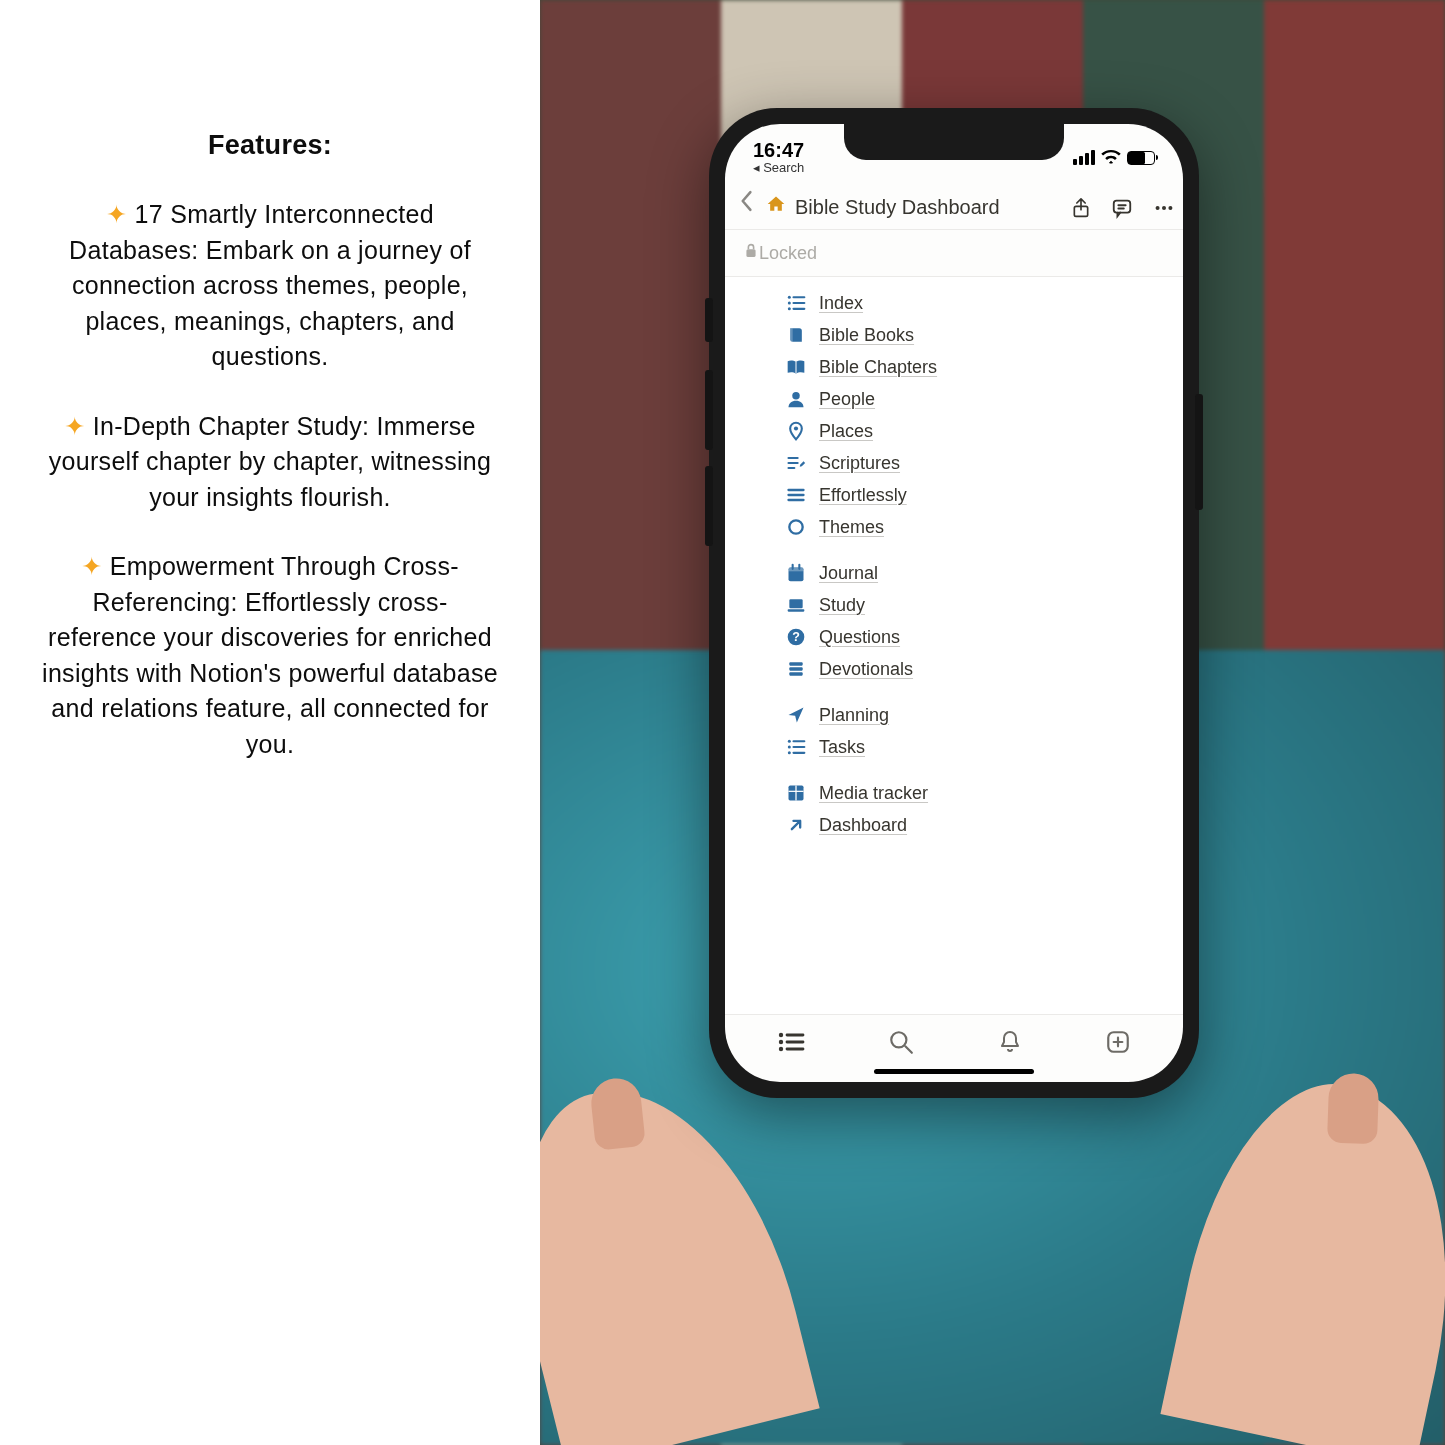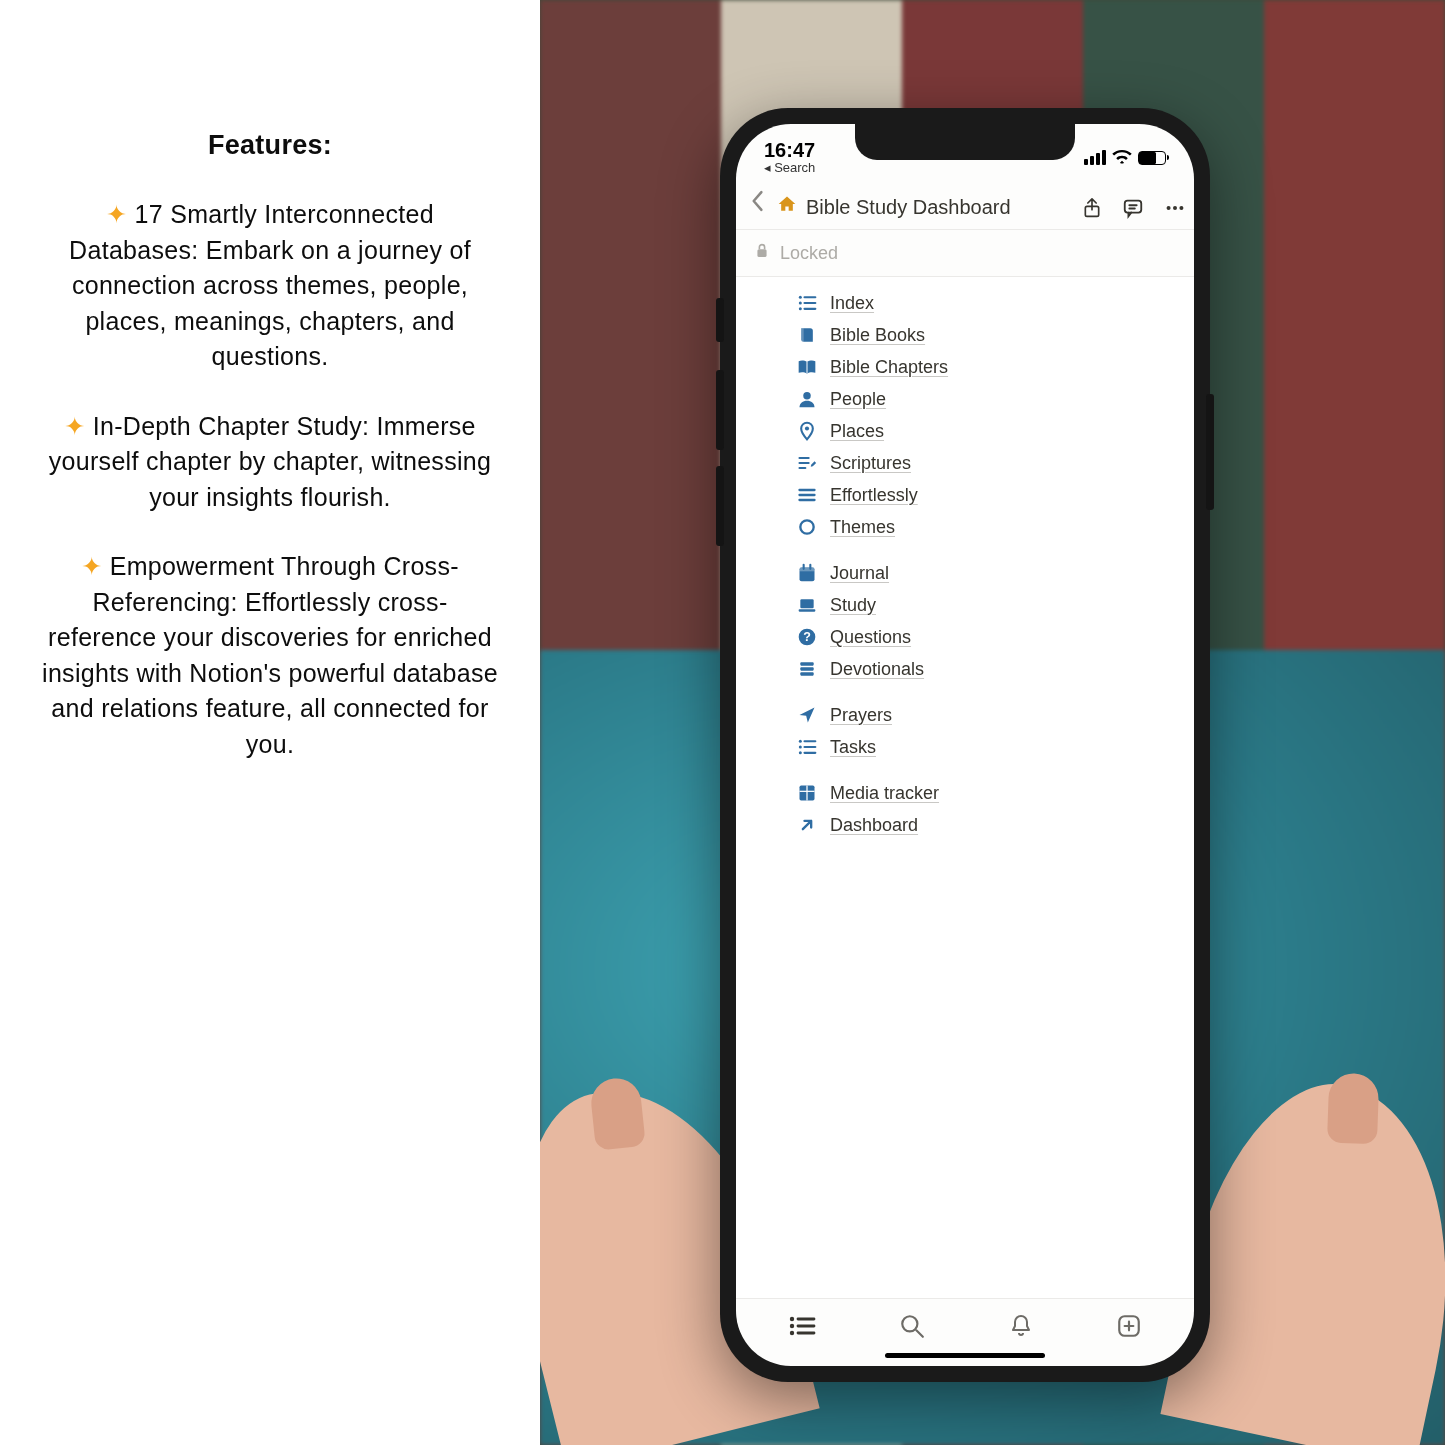--- a/index.html
+++ b/index.html
@@ -97,23 +97,23 @@
       height: 70px;
       background: #d9a086;
       border-radius: 25px 25px 14px 14px;
     }
     .hand-left .nail { top: -10px; left: 110px; transform: rotate(8deg); }
     .hand-right .nail { top: -14px; right: 110px; transform: rotate(-10deg); }
     
     .phone {
       position: absolute;
       top: 108px;
-      left: 180px;
+      left: 169px;
       width: 490px;
-      height: 1274px;
+      height: 990px;
       background: #1a1a1a;
       border-radius: 68px;
       box-shadow: 0 18px 60px rgba(0,0,0,0.45);
       padding: 16px;
     }
     .phone-inner {
       width: 100%;
       height: 100%;
       background: #fdfdfc;
       border-radius: 55px;
@@ -227,21 +227,20 @@
       display: flex;
       gap: 20px;
       align-items: center;
       color: #37352f;
     }
     .nav-actions > span { display: flex; }
     
     .locked-bar {
       display: flex;
       align-items: center;
-      gap: 10px;
       padding: 12px 18px;
       border-top: 1px solid #ebeae8;
       border-bottom: 1px solid #ebeae8;
       color: #adaba6;
       font-size: 18px;
     }
     
     .content {
       flex: 1;
       overflow: hidden;
@@ -521,21 +520,21 @@
             </span>
             <span class="lbl">Devotionals</span>
           </div>
           <div class="gap"></div>
           <div class="item-row">
             <span class="icn">
               <svg width="20" height="20" viewBox="0 0 24 24">
                 <path d="M3 12 L21 3 L13 21 L11 13 Z" fill="#2f6da3"></path>
               </svg>
             </span>
-            <span class="lbl">Prayers</span>
+            <span class="lbl">Planning</span>
           </div>
           <div class="item-row">
             <span class="icn">
               <svg width="20" height="20" viewBox="0 0 24 24">
                 <circle cx="4" cy="5" r="1.8" fill="#2f6da3"></circle>
                 <circle cx="4" cy="12" r="1.8" fill="#2f6da3"></circle>
                 <circle cx="4" cy="19" r="1.8" fill="#2f6da3"></circle>
                 <line x1="9" y1="5" x2="22" y2="5" stroke="#2f6da3" stroke-width="2.5" stroke-linecap="round"></line>
                 <line x1="9" y1="12" x2="22" y2="12" stroke="#2f6da3" stroke-width="2.5" stroke-linecap="round"></line>
                 <line x1="9" y1="19" x2="22" y2="19" stroke="#2f6da3" stroke-width="2.5" stroke-linecap="round"></line>

